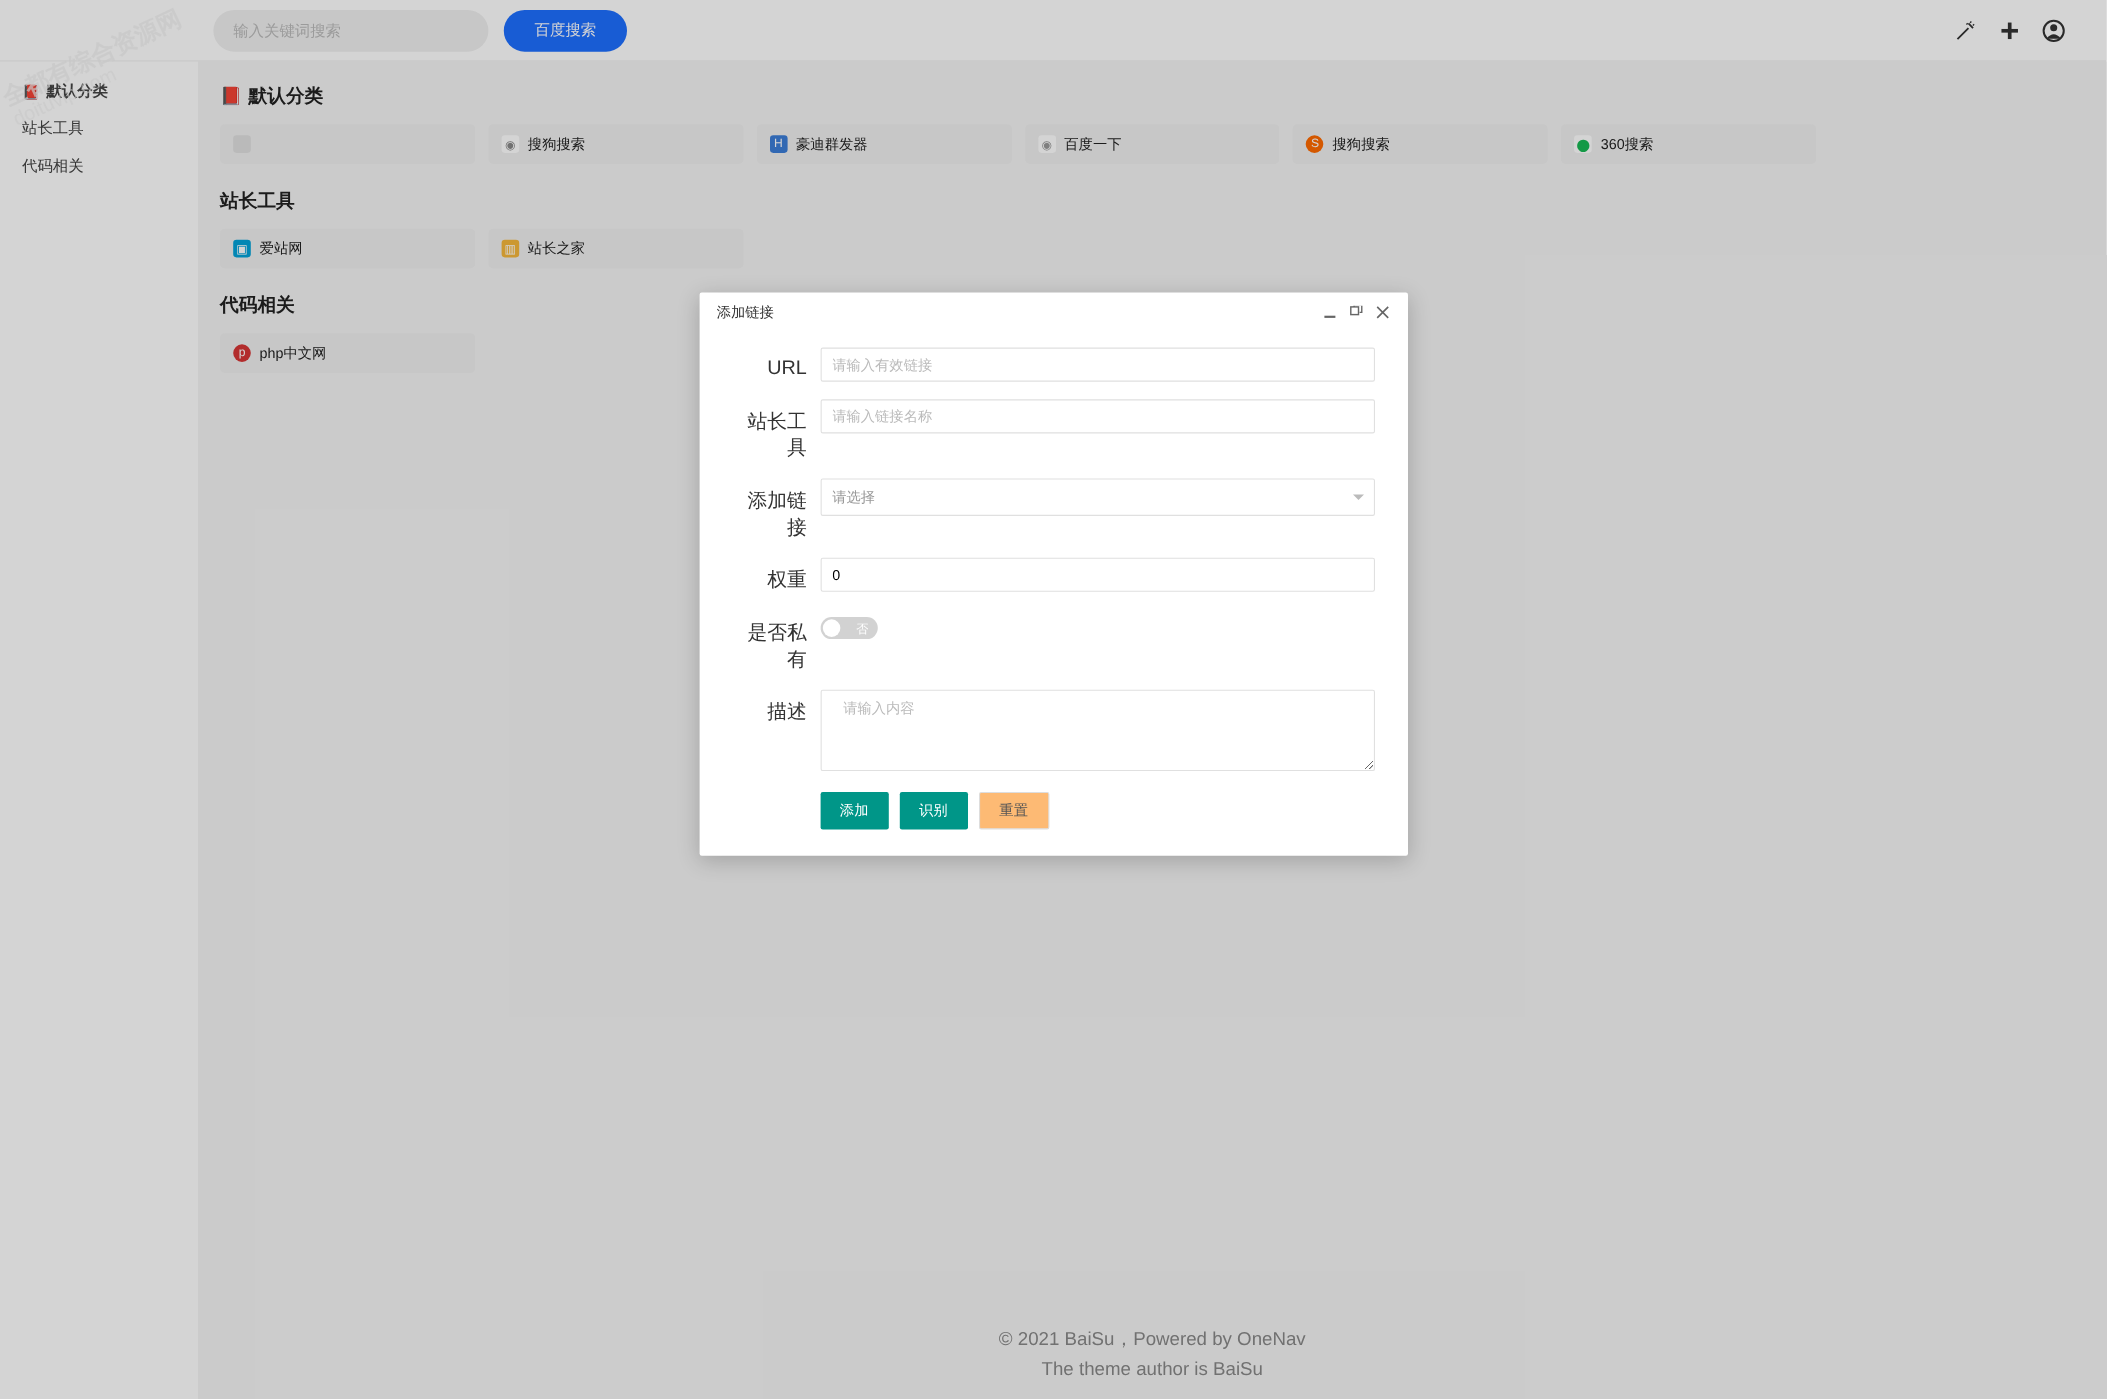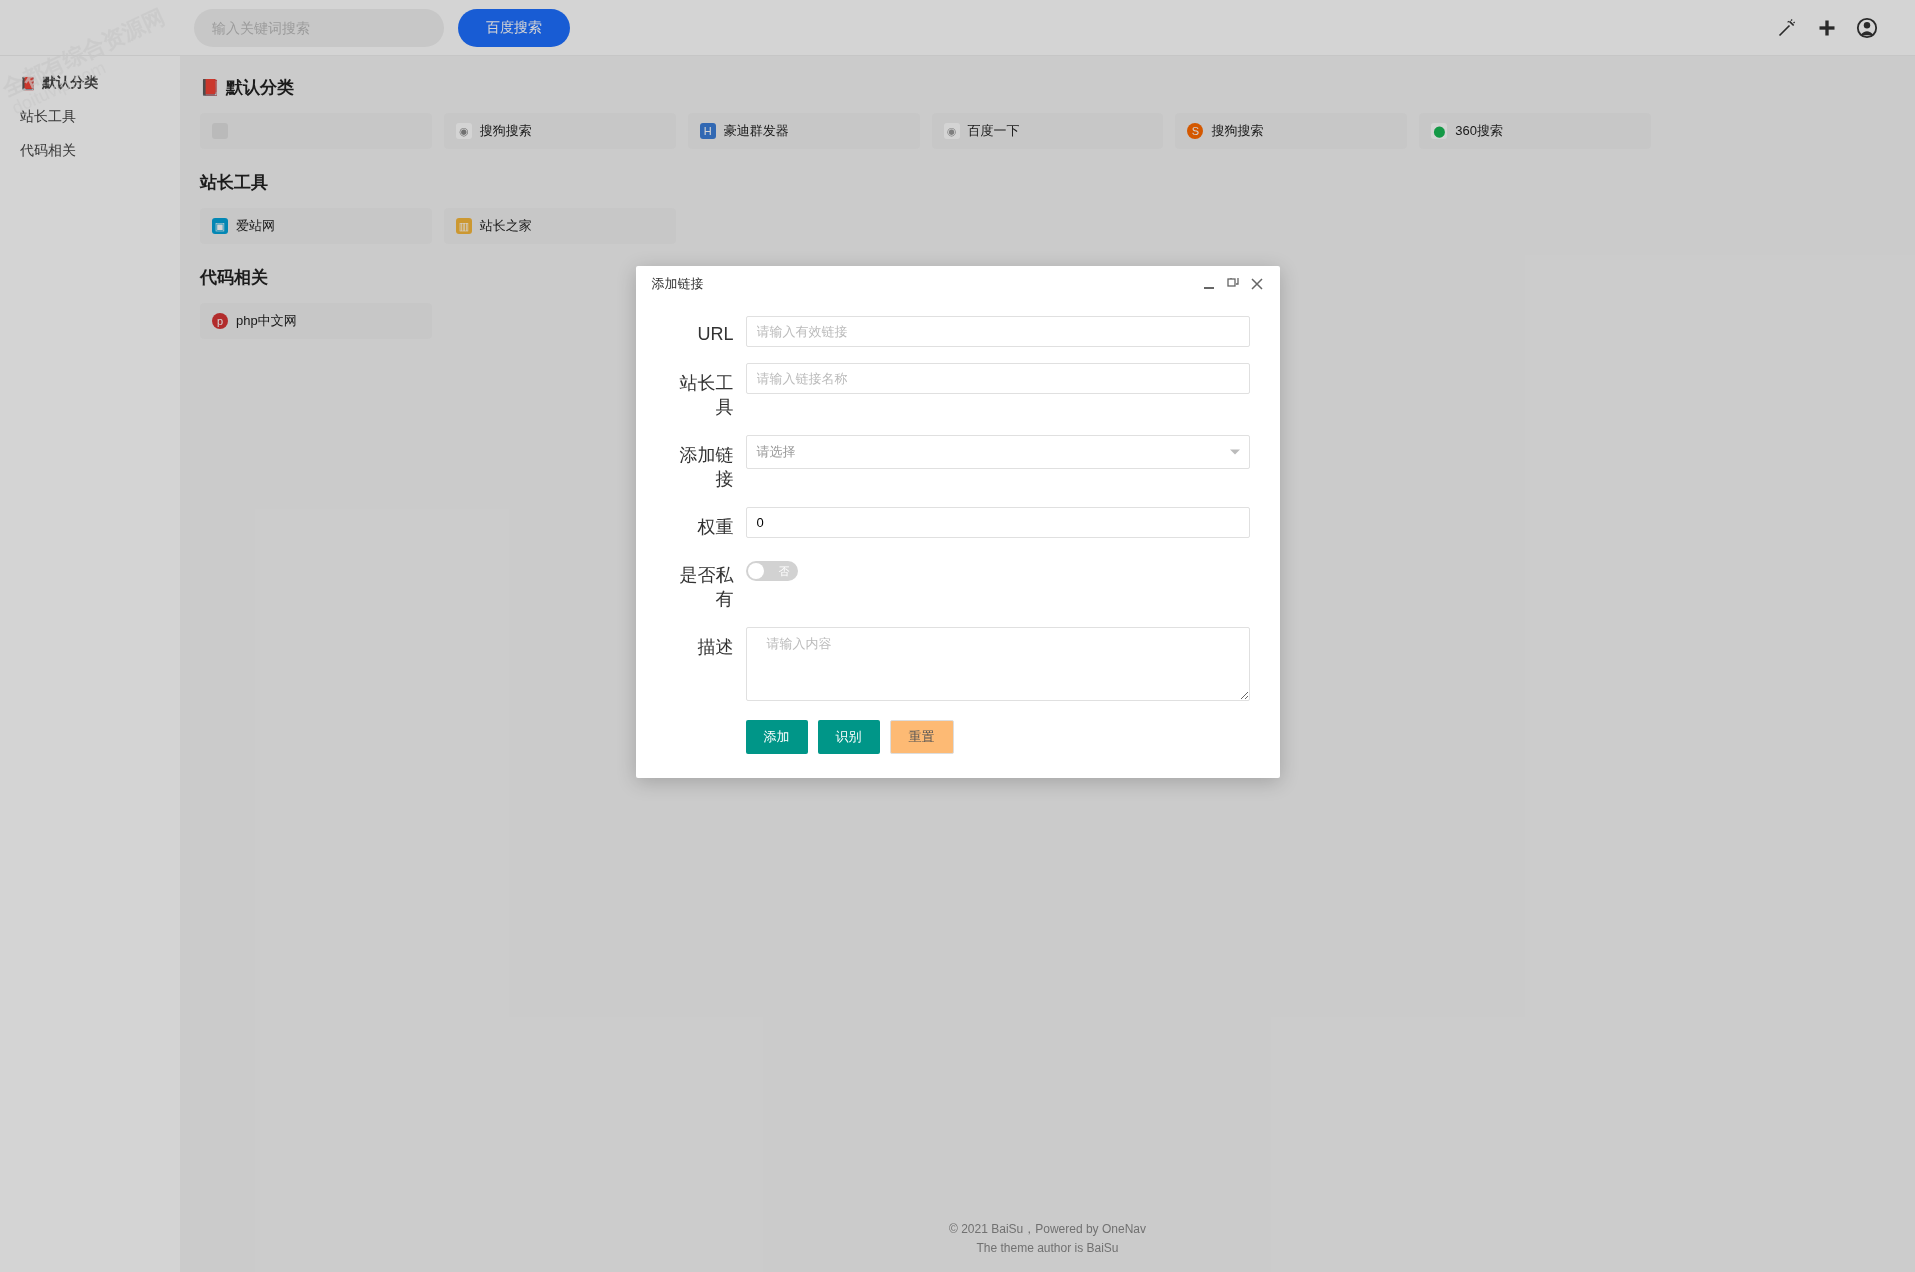--- a/index.html
+++ b/index.html
@@ -148,21 +148,21 @@
     }
 
     
     .footer {
       position: absolute;
       bottom: 14px;
       left: 180px;
       right: 0;
       text-align: center;
       color: #888;
-      font-size: 12px;
+      font-size: 17px;
       line-height: 1.6;
     }
 
     
     .modal {
       position: absolute;
       top: 266px;
       left: 50%;
       transform: translateX(-50%);
       width: 644px;

